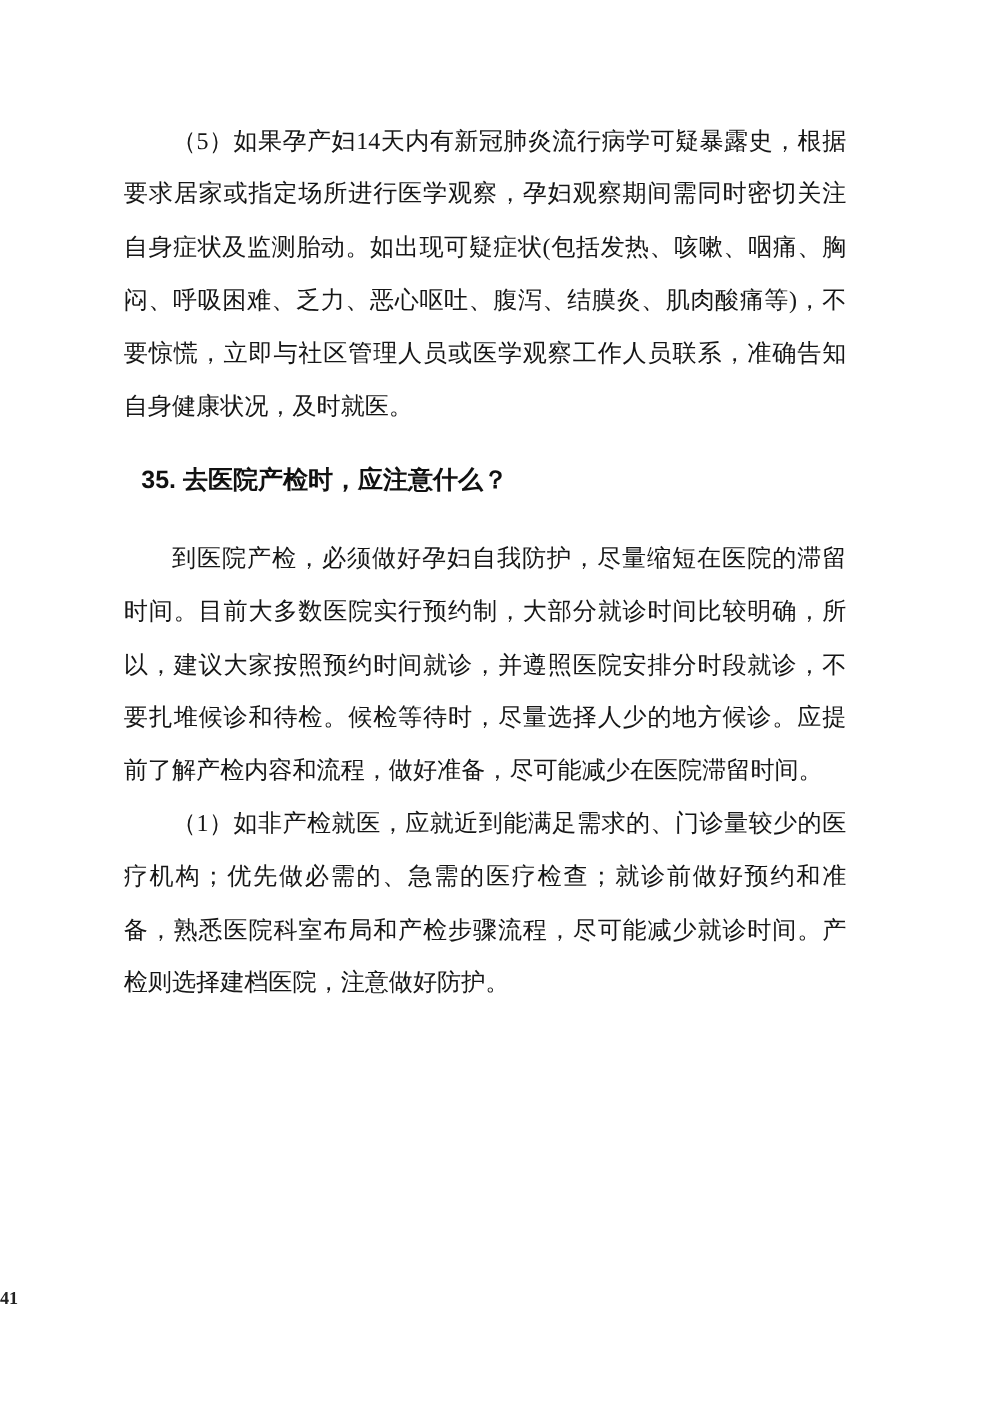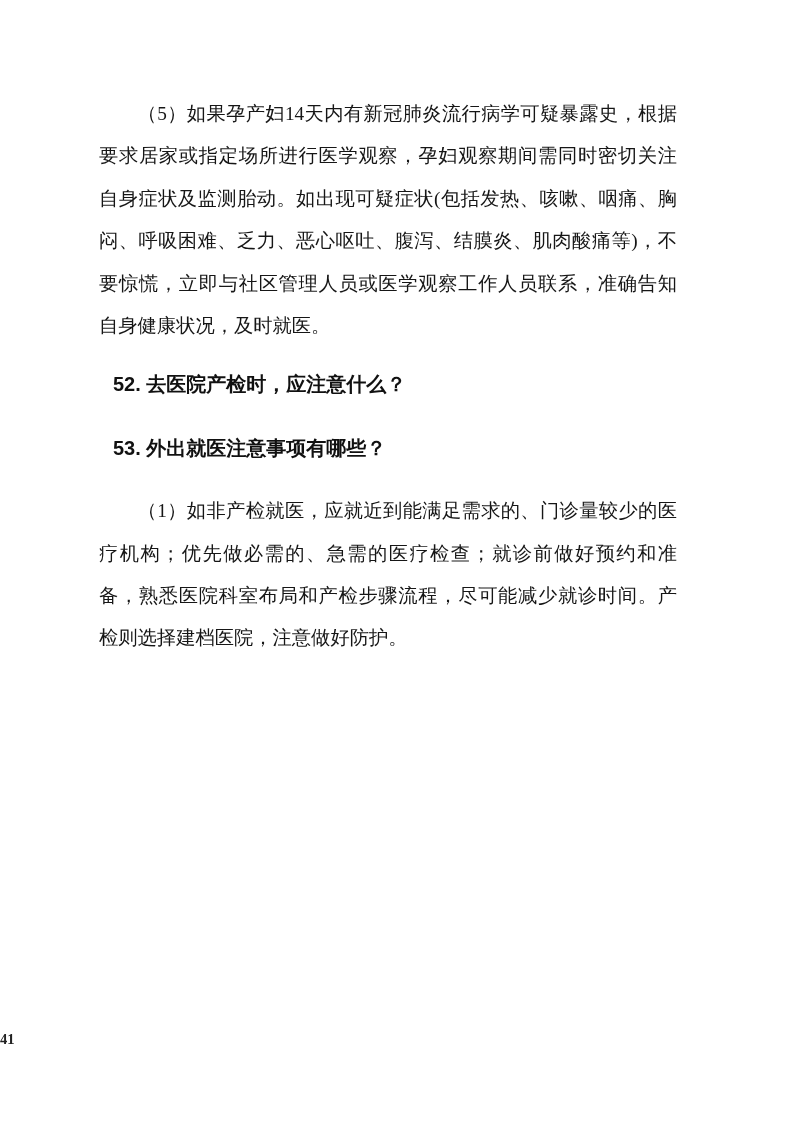--- a/index.html
+++ b/index.html
@@ -52,24 +52,24 @@
   }
 </style>
 </head>
 <body>
 
 <div class="page">
   <div class="content">
 
     <p class="body-para">（5）如果孕产妇14天内有新冠肺炎流行病学可疑暴露史，根据要求居家或指定场所进行医学观察，孕妇观察期间需同时密切关注自身症状及监测胎动。如出现可疑症状(包括发热、咳嗽、咽痛、胸闷、呼吸困难、乏力、恶心呕吐、腹泻、结膜炎、肌肉酸痛等)，不要惊慌，立即与社区管理人员或医学观察工作人员联系，准确告知自身健康状况，及时就医。</p>
 
-    <h2 class="q-heading">52. 去医院产检时，应注意什么？</h2>
+    <h2 class="q-heading">35. 去医院产检时，应注意什么？</h2>
 
+    <p class="body-para">到医院产检，必须做好孕妇自我防护，尽量缩短在医院的滞留时间。目前大多数医院实行预约制，大部分就诊时间比较明确，所以，建议大家按照预约时间就诊，并遵照医院安排分时段就诊，不要扎堆候诊和待检。候检等待时，尽量选择人少的地方候诊。应提前了解产检内容和流程，做好准备，尽可能减少在医院滞留时间。</p>
 
-    <h2 class="q-heading">53. 外出就医注意事项有哪些？</h2>
 
     <p class="body-para">（1）如非产检就医，应就近到能满足需求的、门诊量较少的医疗机构；优先做必需的、急需的医疗检查；就诊前做好预约和准备，熟悉医院科室布局和产检步骤流程，尽可能减少就诊时间。产检则选择建档医院，注意做好防护。</p>
 
 
   </div>
 
   <div class="page-number">41</div>
 </div>
 
 </body></html>

